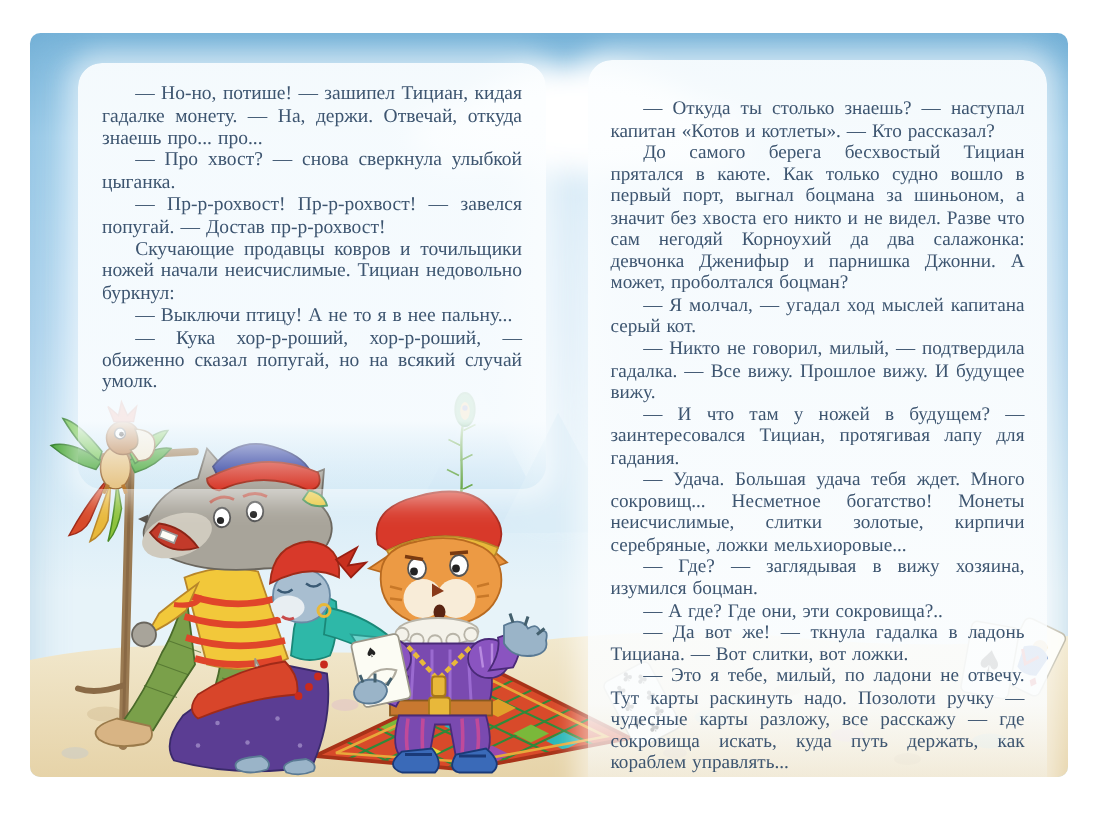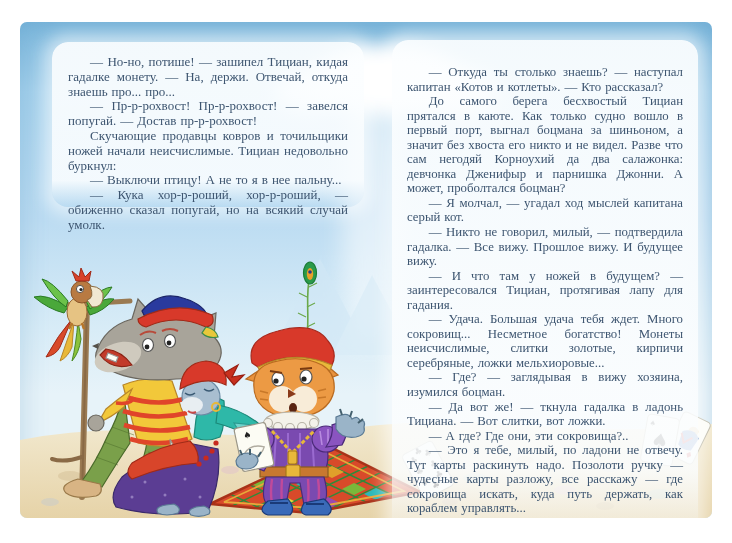--- a/index.html
+++ b/index.html
@@ -7,21 +7,21 @@
          font-family:"Liberation Serif","DejaVu Serif",serif;}
   .spread{position:absolute;left:20px;top:22px;width:692px;height:496px;border-radius:7px;overflow:hidden;
           background:linear-gradient(180deg,#7fb9dd 0%,#a5d1ec 14%,#bcdcf2 40%,#d8ecf7 62%,#e7f3f9 75%);
           box-shadow:inset 0 0 28px rgba(70,140,185,.28);}
   .cloud{position:absolute;background:#ffffff;border-radius:50%;filter:blur(9px);z-index:1;}
   .tent{position:absolute;z-index:1;opacity:.65;}
   .sand{position:absolute;left:0;bottom:0;width:692px;height:120px;z-index:1;}
   .illus{position:absolute;left:0;top:235px;width:400px;height:261px;z-index:2;}
   .panel{position:absolute;z-index:3;border-radius:16px;color:#3d5570;
          text-align:justify;box-shadow:0 0 16px 8px rgba(255,255,255,.55);}
-  .panel-left{left:32px;top:20px;width:312px;height:165px;padding:13px 16px 10px 16px;box-sizing:border-box;
+  .panel-left{left:32px;top:20px;width:312px;height:284px;padding:13px 16px 10px 16px;box-sizing:border-box;
          font-size:13px;line-height:14.8px;
          background:linear-gradient(180deg,rgba(252,254,255,.93) 0%,rgba(250,253,255,.9) 84%,rgba(250,253,255,0) 100%);}
   .panel-right{left:372px;top:18px;width:306px;height:536px;padding:25px 15px 0 15px;box-sizing:border-box;
          font-size:12.8px;line-height:14.55px;
          background:linear-gradient(180deg,rgba(252,254,255,.93) 0%,rgba(251,253,254,.9) 80%,rgba(251,253,254,.45) 92%,rgba(251,253,254,0) 100%);}
   .para{margin:0;text-indent:1.7em;word-spacing:.06em;}
 </style>
 </head>
 <body>
 
@@ -281,32 +281,33 @@
             <path d="M252,222 q-2,14 0,24 M262,222 q-1,14 0,24 M288,222 q1,14 0,24 M298,222 q2,14 0,24"></path>
           </g>
         <path d="M248,244 q-12,10 0,14 l22,0 q6,-6 -2,-16 z" fill="#3a6ab8" stroke="#1a3a78"></path>
         <path d="M284,246 q-6,10 2,12 l22,0 q8,-6 -4,-16 z" fill="#3a6ab8" stroke="#1a3a78"></path>
         <path d="M250,246 l18,0 M286,247 l18,0" stroke="#1a3a78" stroke-width="2"></path>
       </g>
     </svg>
 
     <section class="panel panel-left">
         <p class="para">— Но-но, потише! — зашипел Тициан, кидая гадалке монету. — На, держи. Отвечай, откуда знаешь про... про...</p>
+        <p class="para">— Про хвост? — снова сверкнула улыбкой цыганка.</p>
         <p class="para">— Пр-р-рохвост! Пр-р-рохвост! — завелся попугай. — Достав пр-р-рохвост!</p>
         <p class="para">Скучающие продавцы ковров и точильщики ножей начали неисчислимые. Тициан недовольно буркнул:</p>
         <p class="para">— Выключи птицу! А не то я в нее пальну...</p>
         <p class="para">— Кука хор-р-роший, хор-р-роший, — обиженно сказал попугай, но на всякий случай умолк.</p>
       </section>
     <section class="panel panel-right">
         <p class="para">— Откуда ты столько знаешь? — наступал капитан «Котов и котлеты». — Кто рассказал?</p>
         <p class="para">До самого берега бесхвостый Тициан прятался в каюте. Как только судно вошло в первый порт, выгнал боцмана за шиньоном, а значит без хвоста его никто и не видел. Разве что сам негодяй Корноухий да два салажонка: девчонка Дженифыр и парнишка Джонни. А может, проболтался боцман?</p>
         <p class="para">— Я молчал, — угадал ход мыслей капитана серый кот.</p>
         <p class="para">— Никто не говорил, милый, — подтвердила гадалка. — Все вижу. Прошлое вижу. И будущее вижу.</p>
         <p class="para">— И что там у ножей в будущем? — заинтересовался Тициан, протягивая лапу для гадания.</p>
         <p class="para">— Удача. Большая удача тебя ждет. Много сокровищ... Несметное богатство! Монеты неисчислимые, слитки золотые, кирпичи серебряные, ложки мельхиоровые...</p>
         <p class="para">— Где? — заглядывая в вижу хозяина, изумился боцман.</p>
+        <p class="para">— А где? Где они, эти сокровища?..</p>
         <p class="para">— Да вот же! — ткнула гадалка в ладонь Тициана. — Вот слитки, вот ложки.</p>
-        <p class="para">— А где? Где они, эти сокровища?..</p>
         <p class="para">— Это я тебе, милый, по ладони не отвечу. Тут карты раскинуть надо. Позолоти ручку — чудесные карты разложу, все расскажу — где сокровища искать, куда путь держать, как кораблем управлять...</p>
         <p class="para">Вторая монета блеснула на солнце и исчезла в складках многочисленных юбок. Достав колоду,</p>
       </section>
   </div>
 </div>
 
 </body></html>

